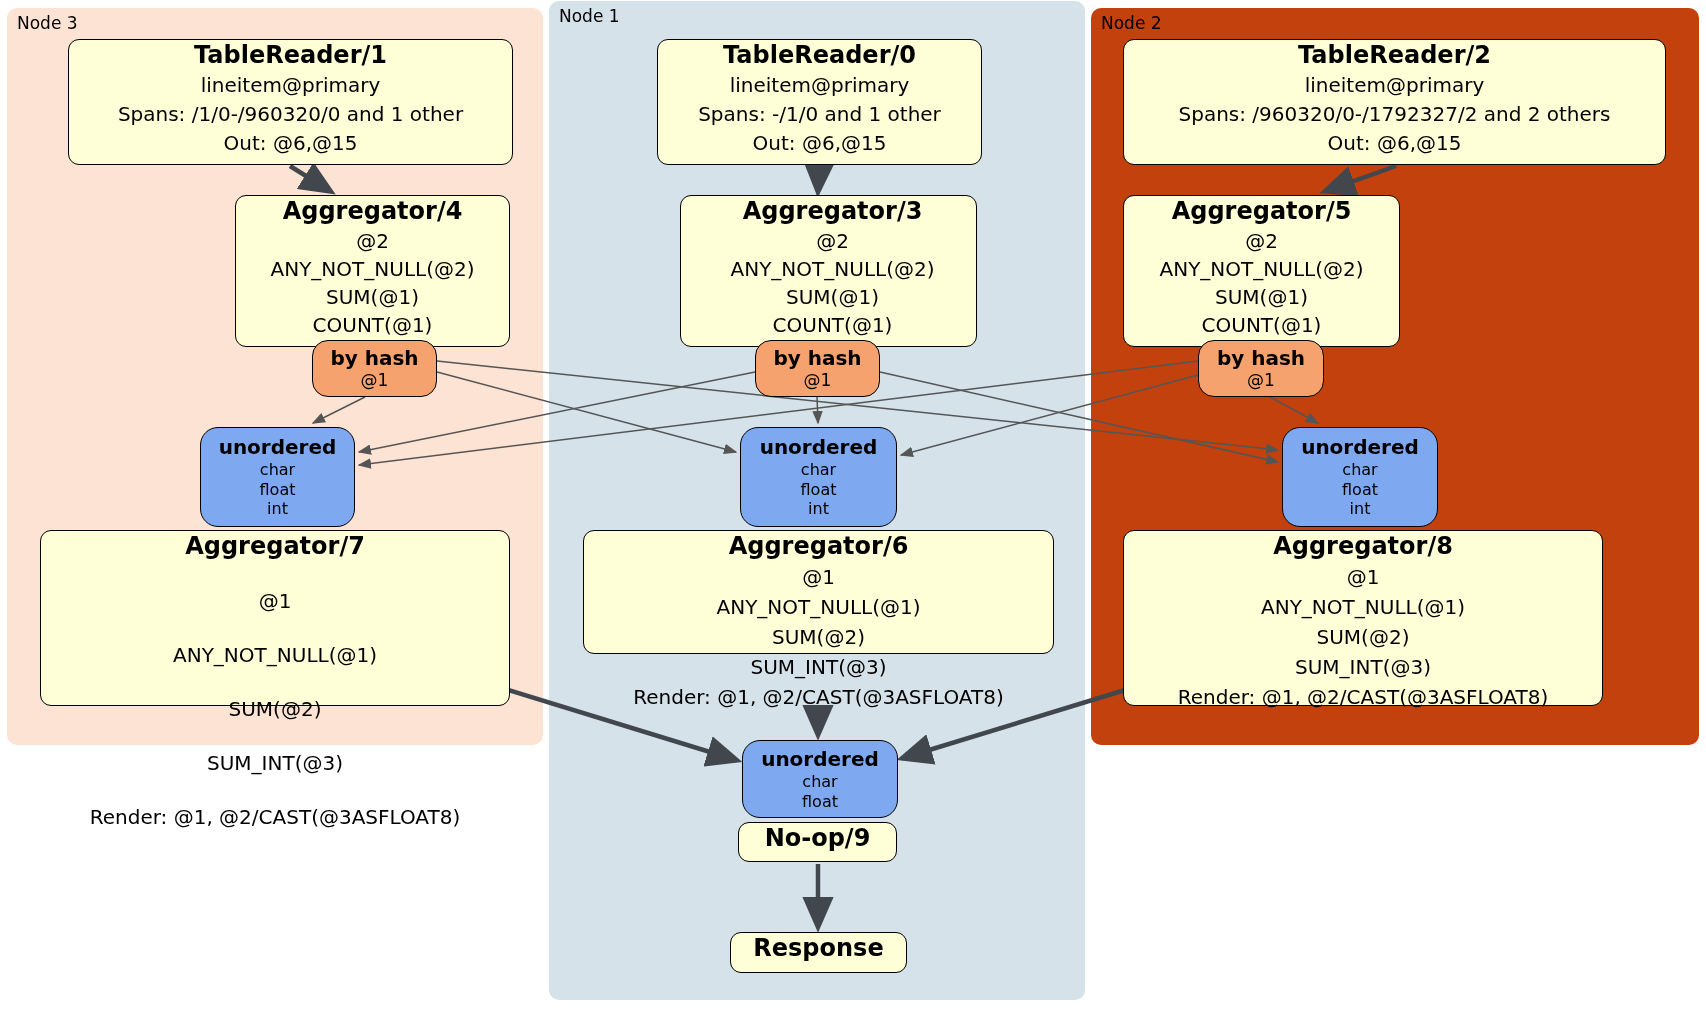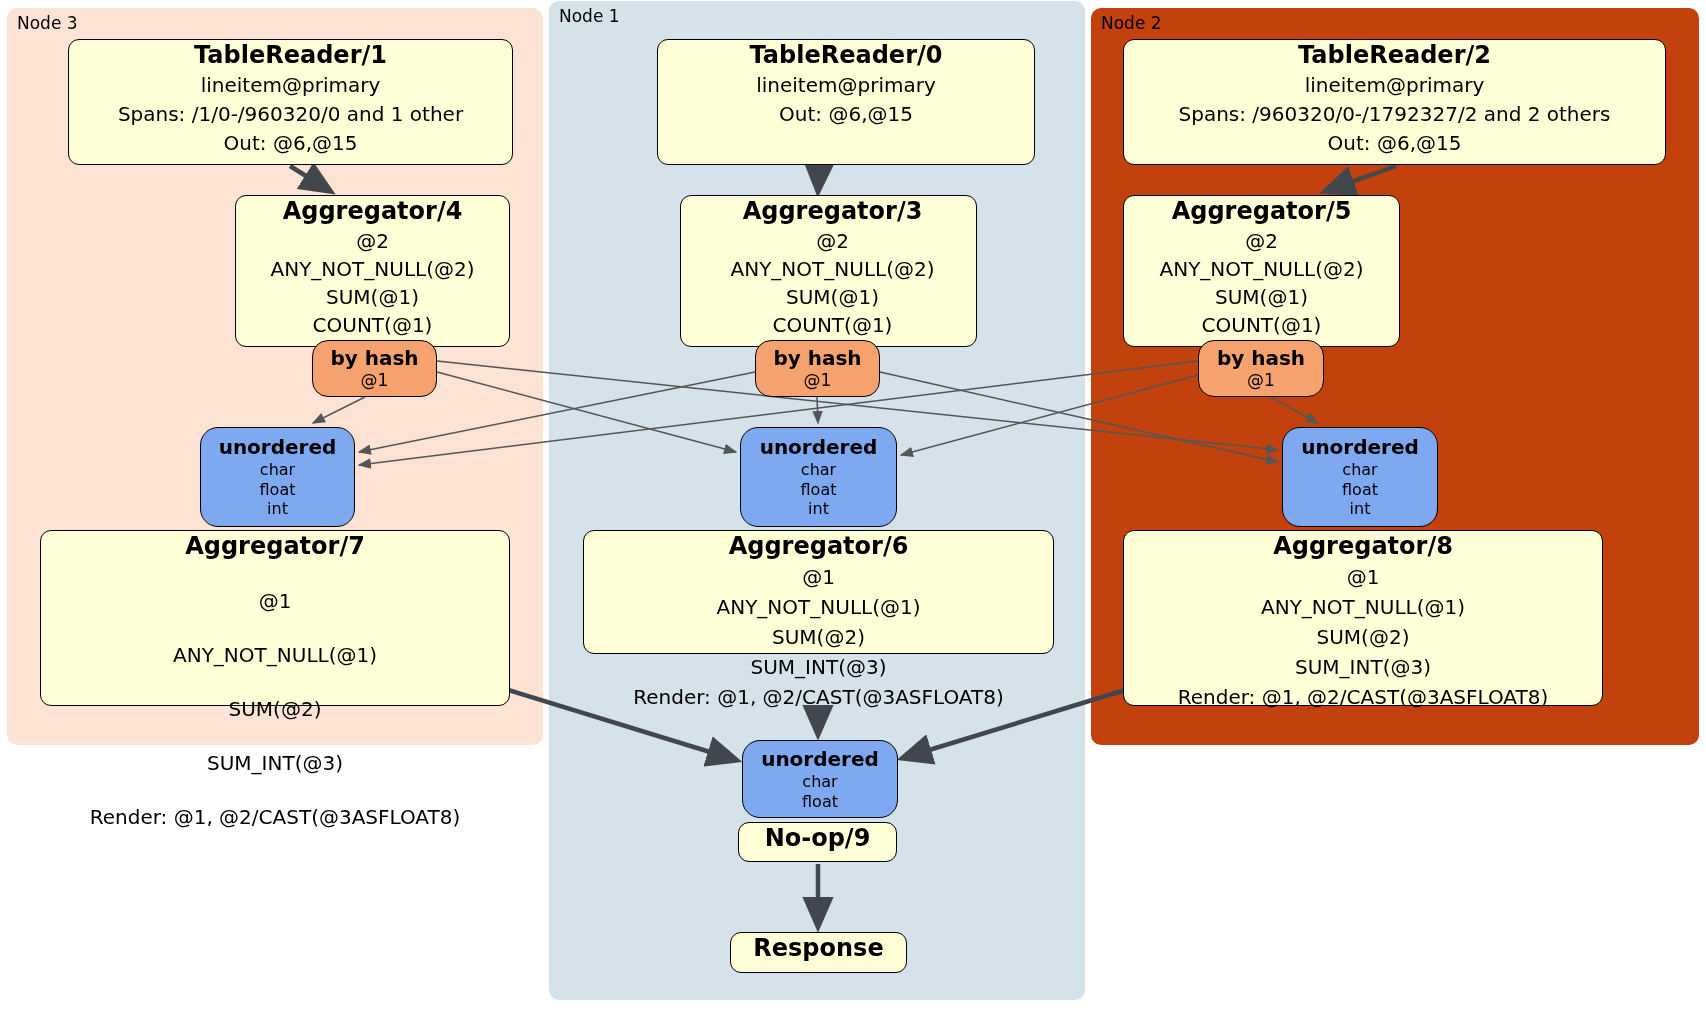--- a/index.html
+++ b/index.html
@@ -79,23 +79,24 @@
       <line x1="818" y1="864" x2="818" y2="926" marker-end="url(#ah-thick)"></line>
     </g>
   </svg>
 
   <div class="bx" style="left:68px;top:39px;width:445px;height:126px;">
     <div class="title">TableReader/1</div>
     <div class="ln">lineitem@primary</div>
     <div class="ln">Spans: /1/0-/960320/0 and 1 other</div>
     <div class="ln">Out: @6,@15</div>
   </div>
-  <div class="bx" style="left:657px;top:39px;width:378px;height:126px;">
+  <div class="bx" style="left:657px;top:39px;width:325px;height:126px;">
     <div class="title">TableReader/0</div>
     <div class="ln">lineitem@primary</div>
+    <div class="ln">Spans: -/1/0 and 1 other</div>
     <div class="ln">Out: @6,@15</div>
   </div>
   <div class="bx" style="left:1123px;top:39px;width:543px;height:126px;">
     <div class="title">TableReader/2</div>
     <div class="ln">lineitem@primary</div>
     <div class="ln">Spans: /960320/0-/1792327/2 and 2 others</div>
     <div class="ln">Out: @6,@15</div>
   </div>
 
   <div class="bx" style="left:235px;top:195px;width:275px;height:152px;line-height:1.4;">

